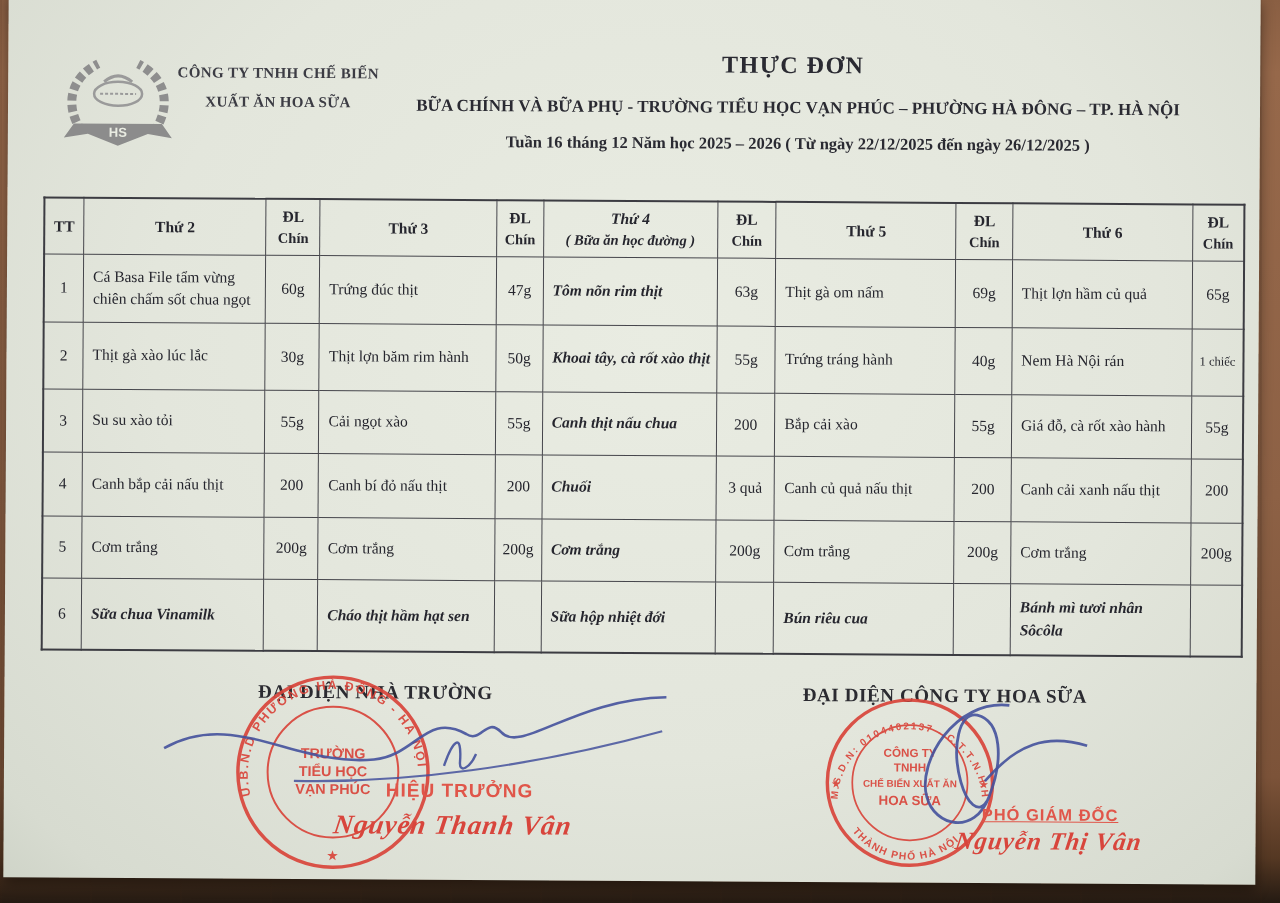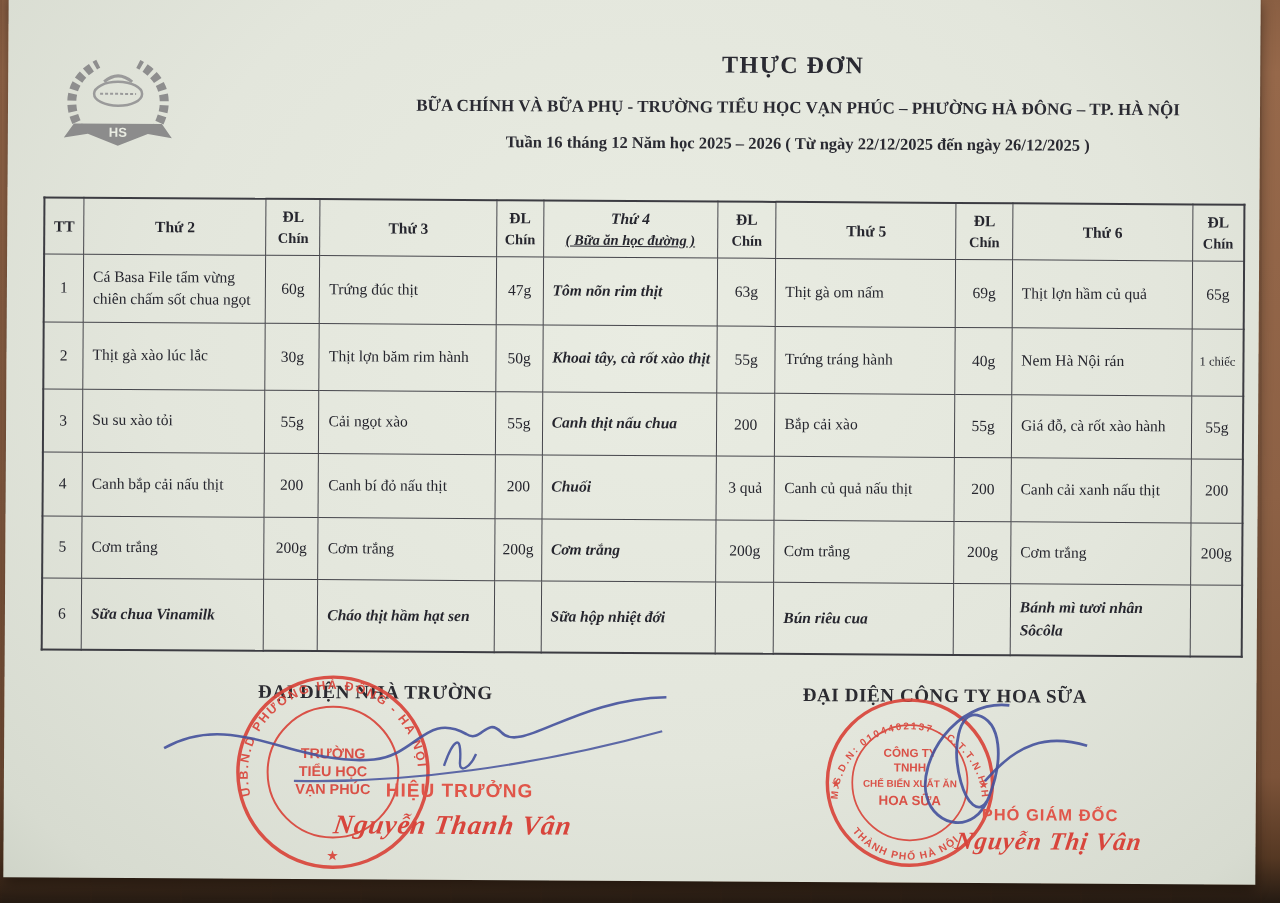--- a/index.html
+++ b/index.html
@@ -56,20 +56,24 @@
   <svg class="logo" viewBox="0 0 116 104">
     <path d="M22,80 C4,54 10,26 38,12" fill="none" stroke="#8e8e8e" stroke-width="9" stroke-dasharray="7 4"></path>
     <path d="M94,80 C112,54 106,26 78,12" fill="none" stroke="#8e8e8e" stroke-width="9" stroke-dasharray="7 4"></path>
     <path d="M44,30 Q58,18 72,30" fill="none" stroke="#9a9a9a" stroke-width="3"></path>
     <ellipse cx="58" cy="42" rx="24" ry="12" fill="none" stroke="#9a9a9a" stroke-width="2.5"></ellipse>
     <path d="M40,42 h36" stroke="#9a9a9a" stroke-width="2" stroke-dasharray="3 2"></path>
     <polygon points="14,72 102,72 112,86 88,82 58,94 28,82 4,86" fill="#8c8c8c"></polygon>
     <text x="58" y="85" text-anchor="middle" font-size="13" font-weight="bold" fill="#e9ece2" font-family="Liberation Sans, sans-serif">HS</text>
   </svg>
 
+  <div class="company">
+    <div>CÔNG TY TNHH CHẾ BIẾN</div>
+    <div>XUẤT ĂN HOA SỮA</div>
+  </div>
 
   <div class="title">THỰC ĐƠN</div>
   <div class="subtitle">BỮA CHÍNH VÀ BỮA PHỤ - TRƯỜNG TIỂU HỌC VẠN PHÚC – PHƯỜNG HÀ ĐÔNG – TP. HÀ NỘI</div>
   <div class="weekline">Tuần 16 tháng 12 Năm học 2025 – 2026  ( Từ ngày 22/12/2025 đến ngày 26/12/2025 )</div>
 
   <table class="menu">
     <colgroup>
       <col style="width:3.3%">
         <col style="width:15.2%">
         <col style="width:4.5%">
@@ -96,21 +100,21 @@
           </th>
           <th>
             <div>Thứ 3</div>
           </th>
           <th>
             <div>ĐL</div>
             <div style="font-size: 14.5px;">Chín</div>
           </th>
           <th class="h-italic">
             <div>Thứ 4</div>
-            <div style="font-size: 14.5px; text-decoration: underline;">( Bữa ăn học đường )</div>
+            <div style="font-size: 14.5px;">( Bữa ăn học đường )</div>
           </th>
           <th>
             <div>ĐL</div>
             <div style="font-size: 14.5px;">Chín</div>
           </th>
           <th>
             <div>Thứ 5</div>
           </th>
           <th>
             <div>ĐL</div>
@@ -254,16 +258,16 @@
     <text x="100" y="87" text-anchor="middle" font-size="13.5" font-weight="bold" fill="#d9453b" font-family="Liberation Sans, sans-serif">TNHH</text>
     <text x="100" y="105" text-anchor="middle" font-size="11.5" font-weight="bold" fill="#d9453b" font-family="Liberation Sans, sans-serif">CHẾ BIẾN XUẤT ĂN</text>
     <text x="100" y="126" text-anchor="middle" font-size="15.5" font-weight="bold" fill="#d9453b" font-family="Liberation Sans, sans-serif">HOA SỮA</text>
   </svg>
 
   <svg class="sig" style="left:855px;top:688px;" width="240" height="170" viewBox="0 0 240 170">
     <path d="M 150,20 C 95,14 58,78 68,112 C 76,142 116,150 130,112 C 145,74 142,36 118,30 C 100,26 92,62 102,97 C 108,118 120,130 128,116" fill="none" stroke="#44519c" stroke-width="2.8" opacity=".9"></path>
     <path d="M 126,96 C 158,58 188,48 228,60" fill="none" stroke="#44519c" stroke-width="2.6" opacity=".9"></path>
   </svg>
 
-  <div class="role" style="left:978px;top:808px;font-size:16.5px;">PHÓ GIÁM ĐỐC</div>
+  <div class="role" style="left:978px;top:808px;font-size:16.5px;text-decoration:underline;">PHÓ GIÁM ĐỐC</div>
   <div class="scriptname" style="left:952px;top:830px;font-size:25px;">Nguyễn Thị Vân</div>
 
 </div>
 
 </body></html>

